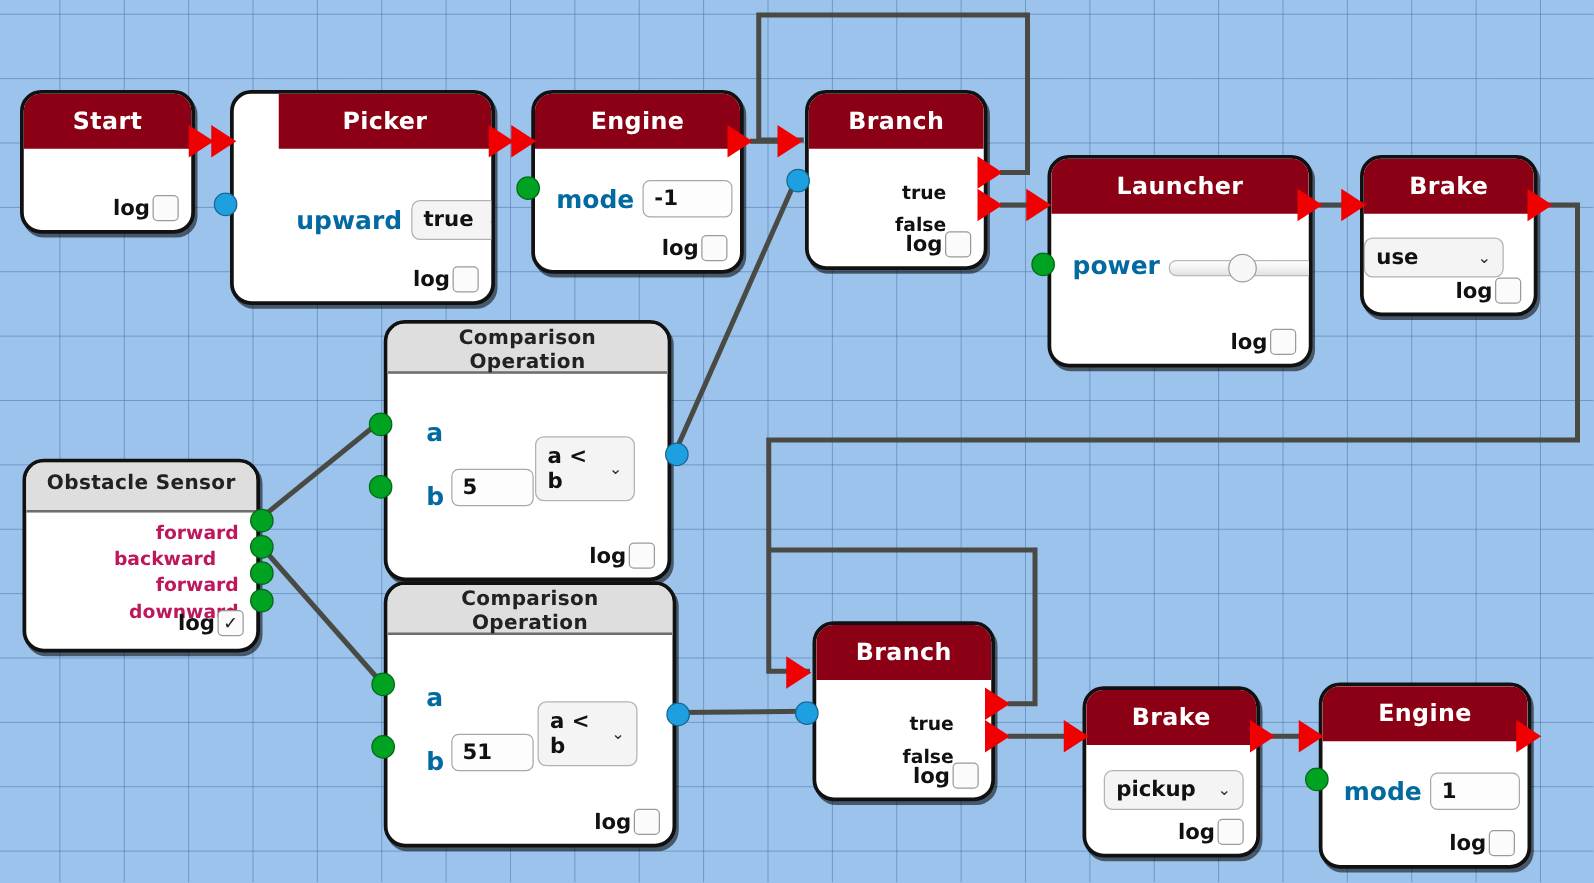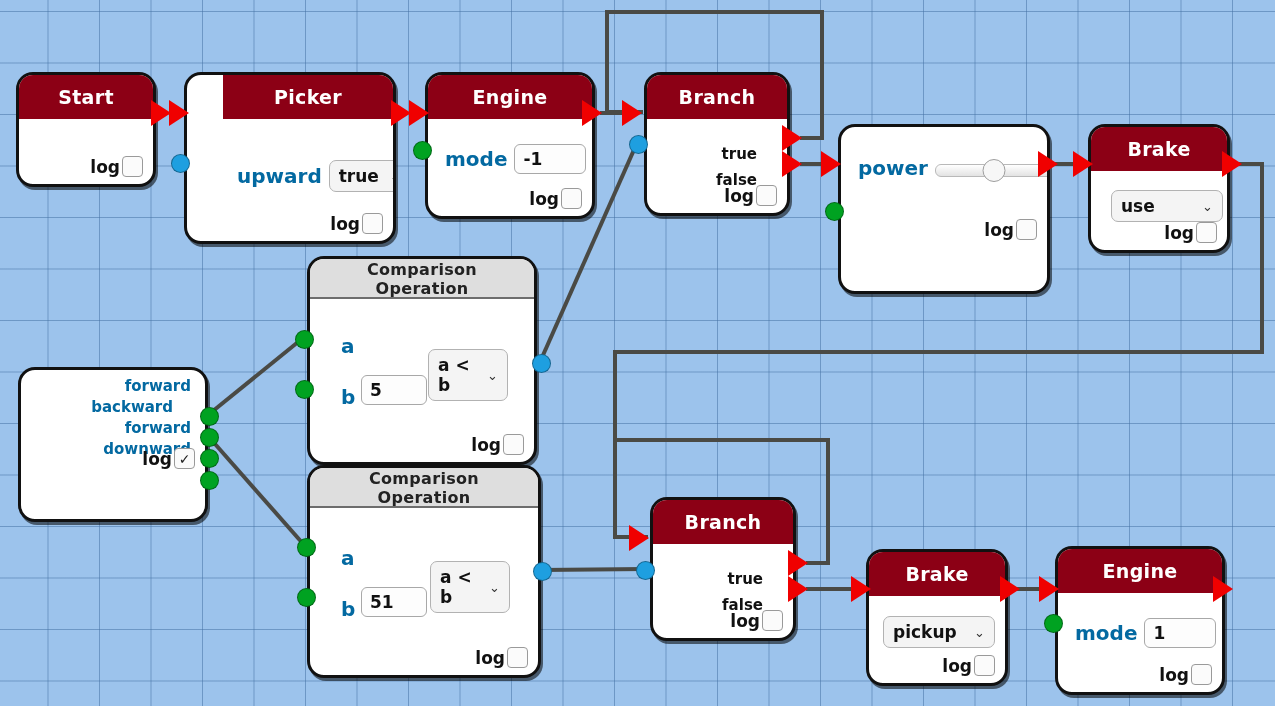--- a/index.html
+++ b/index.html
@@ -94,21 +94,21 @@
   .port{position:absolute;width:17px;height:17px;border-radius:50%;
         border:1px solid rgba(0,0,0,.35);}
   .port.in,.port.out{background:#00a221;}
   .port.blue{background:#1e9fe0;}
   .tri{
     position:absolute;width:0;height:0;
     border-top:13px solid transparent;border-bottom:13px solid transparent;
     border-left:20px solid #f00000;
   }
   .outlabel{position:absolute;font-size:15px;font-weight:bold;color:#111;}
-  .sensorlabel{position:absolute;font-size:15px;font-weight:bold;color:#0369a1;text-align:right;}
+  .sensorlabel{position:absolute;font-size:15px;font-weight:bold;color:#be185d;text-align:right;}
 </style>
 </head>
 <body>
 
 <div id="canvas">
 
   <svg id="wires" viewBox="0 0 1275 706" xmlns="http://www.w3.org/2000/svg">
     <g fill="none" stroke="#4a4a45" stroke-width="4" stroke-linejoin="miter" stroke-linecap="butt">
 
       <path d="M 170 113 L 183 113"></path>
@@ -199,20 +199,21 @@
         <span class="chk"></span>
       </div>
     </div>
   </div>
   <div class="port blue" style="left:629px;top:135px;"></div>
   <div class="tri" style="left:622px;top:100px;"></div>
   <div class="tri" style="left:782px;top:125px;"></div>
   <div class="tri" style="left:782px;top:151px;"></div>
 
   <div class="node" style="left:838px;top:124px;width:212px;height:170px;">
+    <div class="hdr">Launcher</div>
     <div class="body">
       <div class="fieldrow" style="left:17px;top:29px;align-items:flex-end;">
         <span class="flabel">power</span>
         <span class="slider">
           <span class="track"></span>
           <span class="thumb"></span>
         </span>
       </div>
       <div class="logrow">
         <span class="lbl">log</span>
@@ -220,36 +221,37 @@
       </div>
     </div>
   </div>
   <div class="port in" style="left:825px;top:202px;"></div>
   <div class="tri" style="left:821px;top:151px;"></div>
   <div class="tri" style="left:1038px;top:151px;"></div>
 
   <div class="node" style="left:1088px;top:124px;width:142px;height:129px;">
     <div class="hdr">Brake</div>
     <div class="body">
-      <div class="fieldrow" style="left:20px;top:19px;">
+      <div class="fieldrow" style="left:0;top:19px;">
         <span class="sel" style="width:112px;">
           <span>use</span>
           <span class="cv">⌄</span>
         </span>
       </div>
       <div class="logrow">
         <span class="lbl">log</span>
         <span class="chk"></span>
       </div>
     </div>
   </div>
   <div class="tri" style="left:1073px;top:151px;"></div>
   <div class="tri" style="left:1222px;top:151px;"></div>
 
   <div class="node gray" style="left:18px;top:367px;width:190px;height:155px;">
+    <div class="hdr" style="line-height:32px;padding-top:0;">Obstacle Sensor</div>
     <div class="body">
       <span class="sensorlabel" style="right:14px;top:7px;">forward</span>
       <span class="sensorlabel" style="right:32px;top:28px;">backward</span>
       <span class="sensorlabel" style="right:14px;top:49px;">forward</span>
       <span class="sensorlabel" style="right:14px;top:70px;">downward</span>
       <div class="logrow" style="bottom:10px;">
         <span class="lbl">log</span>
         <span class="chk">✓</span>
       </div>
     </div>

